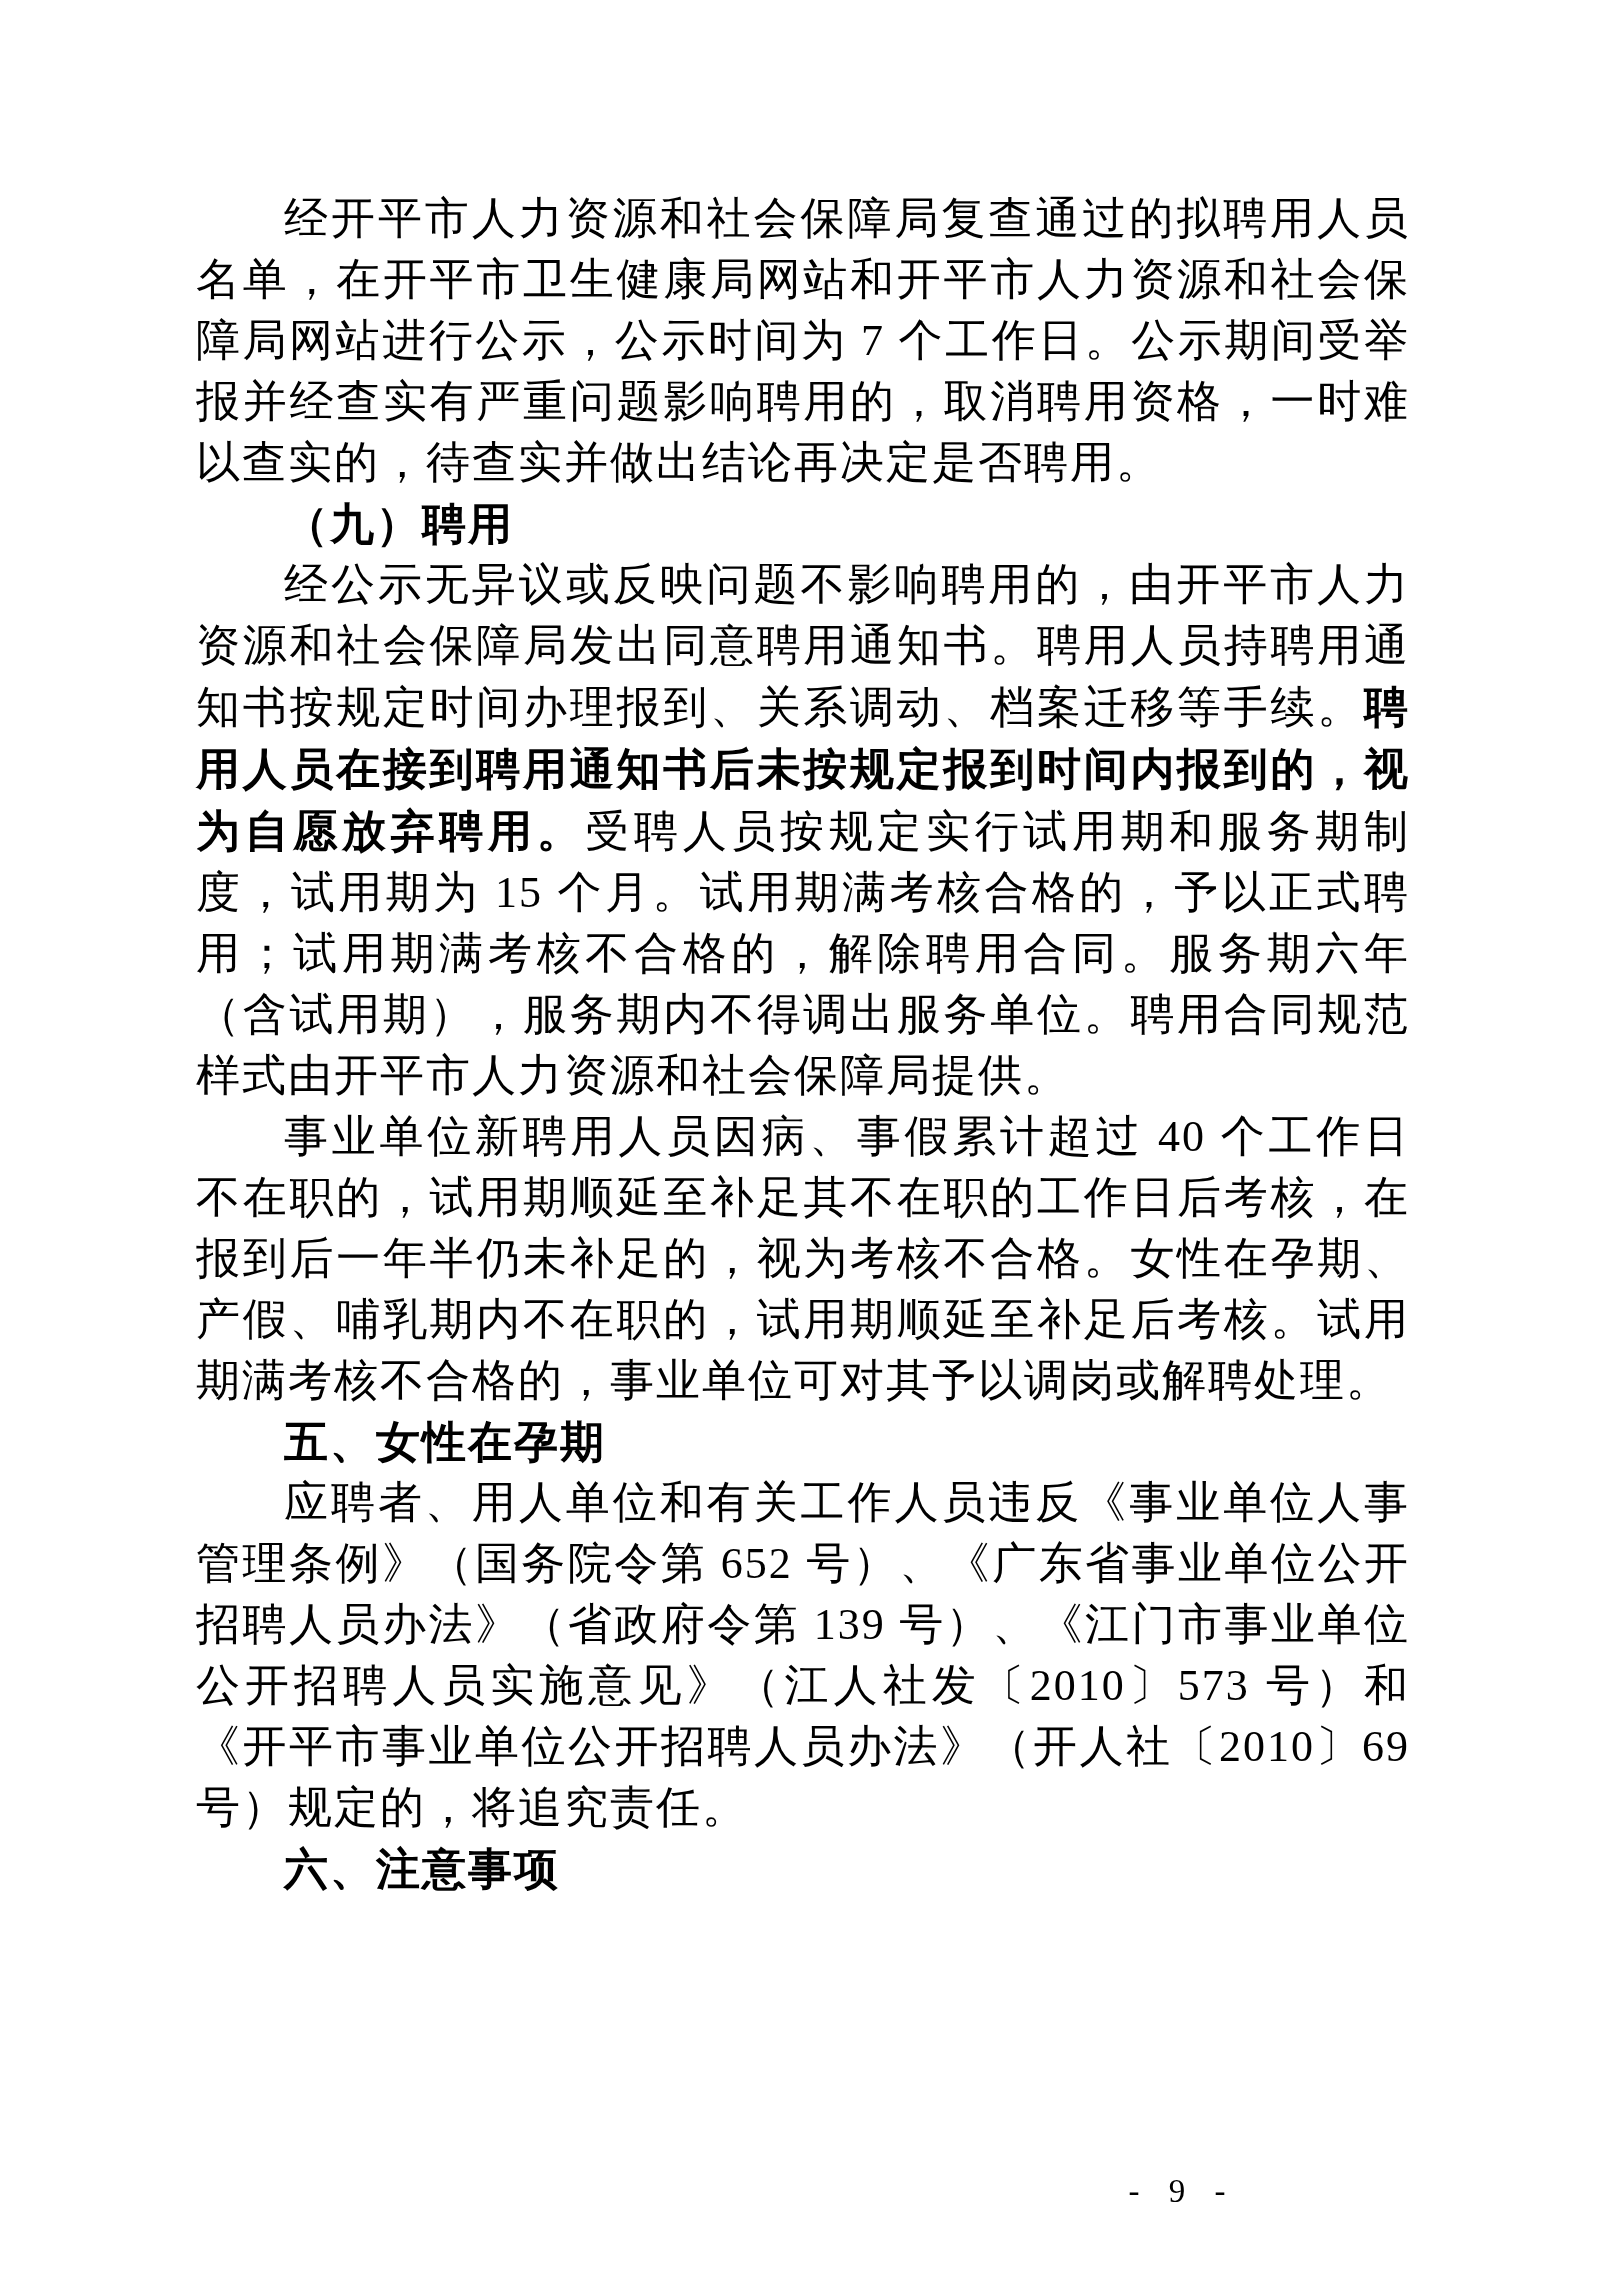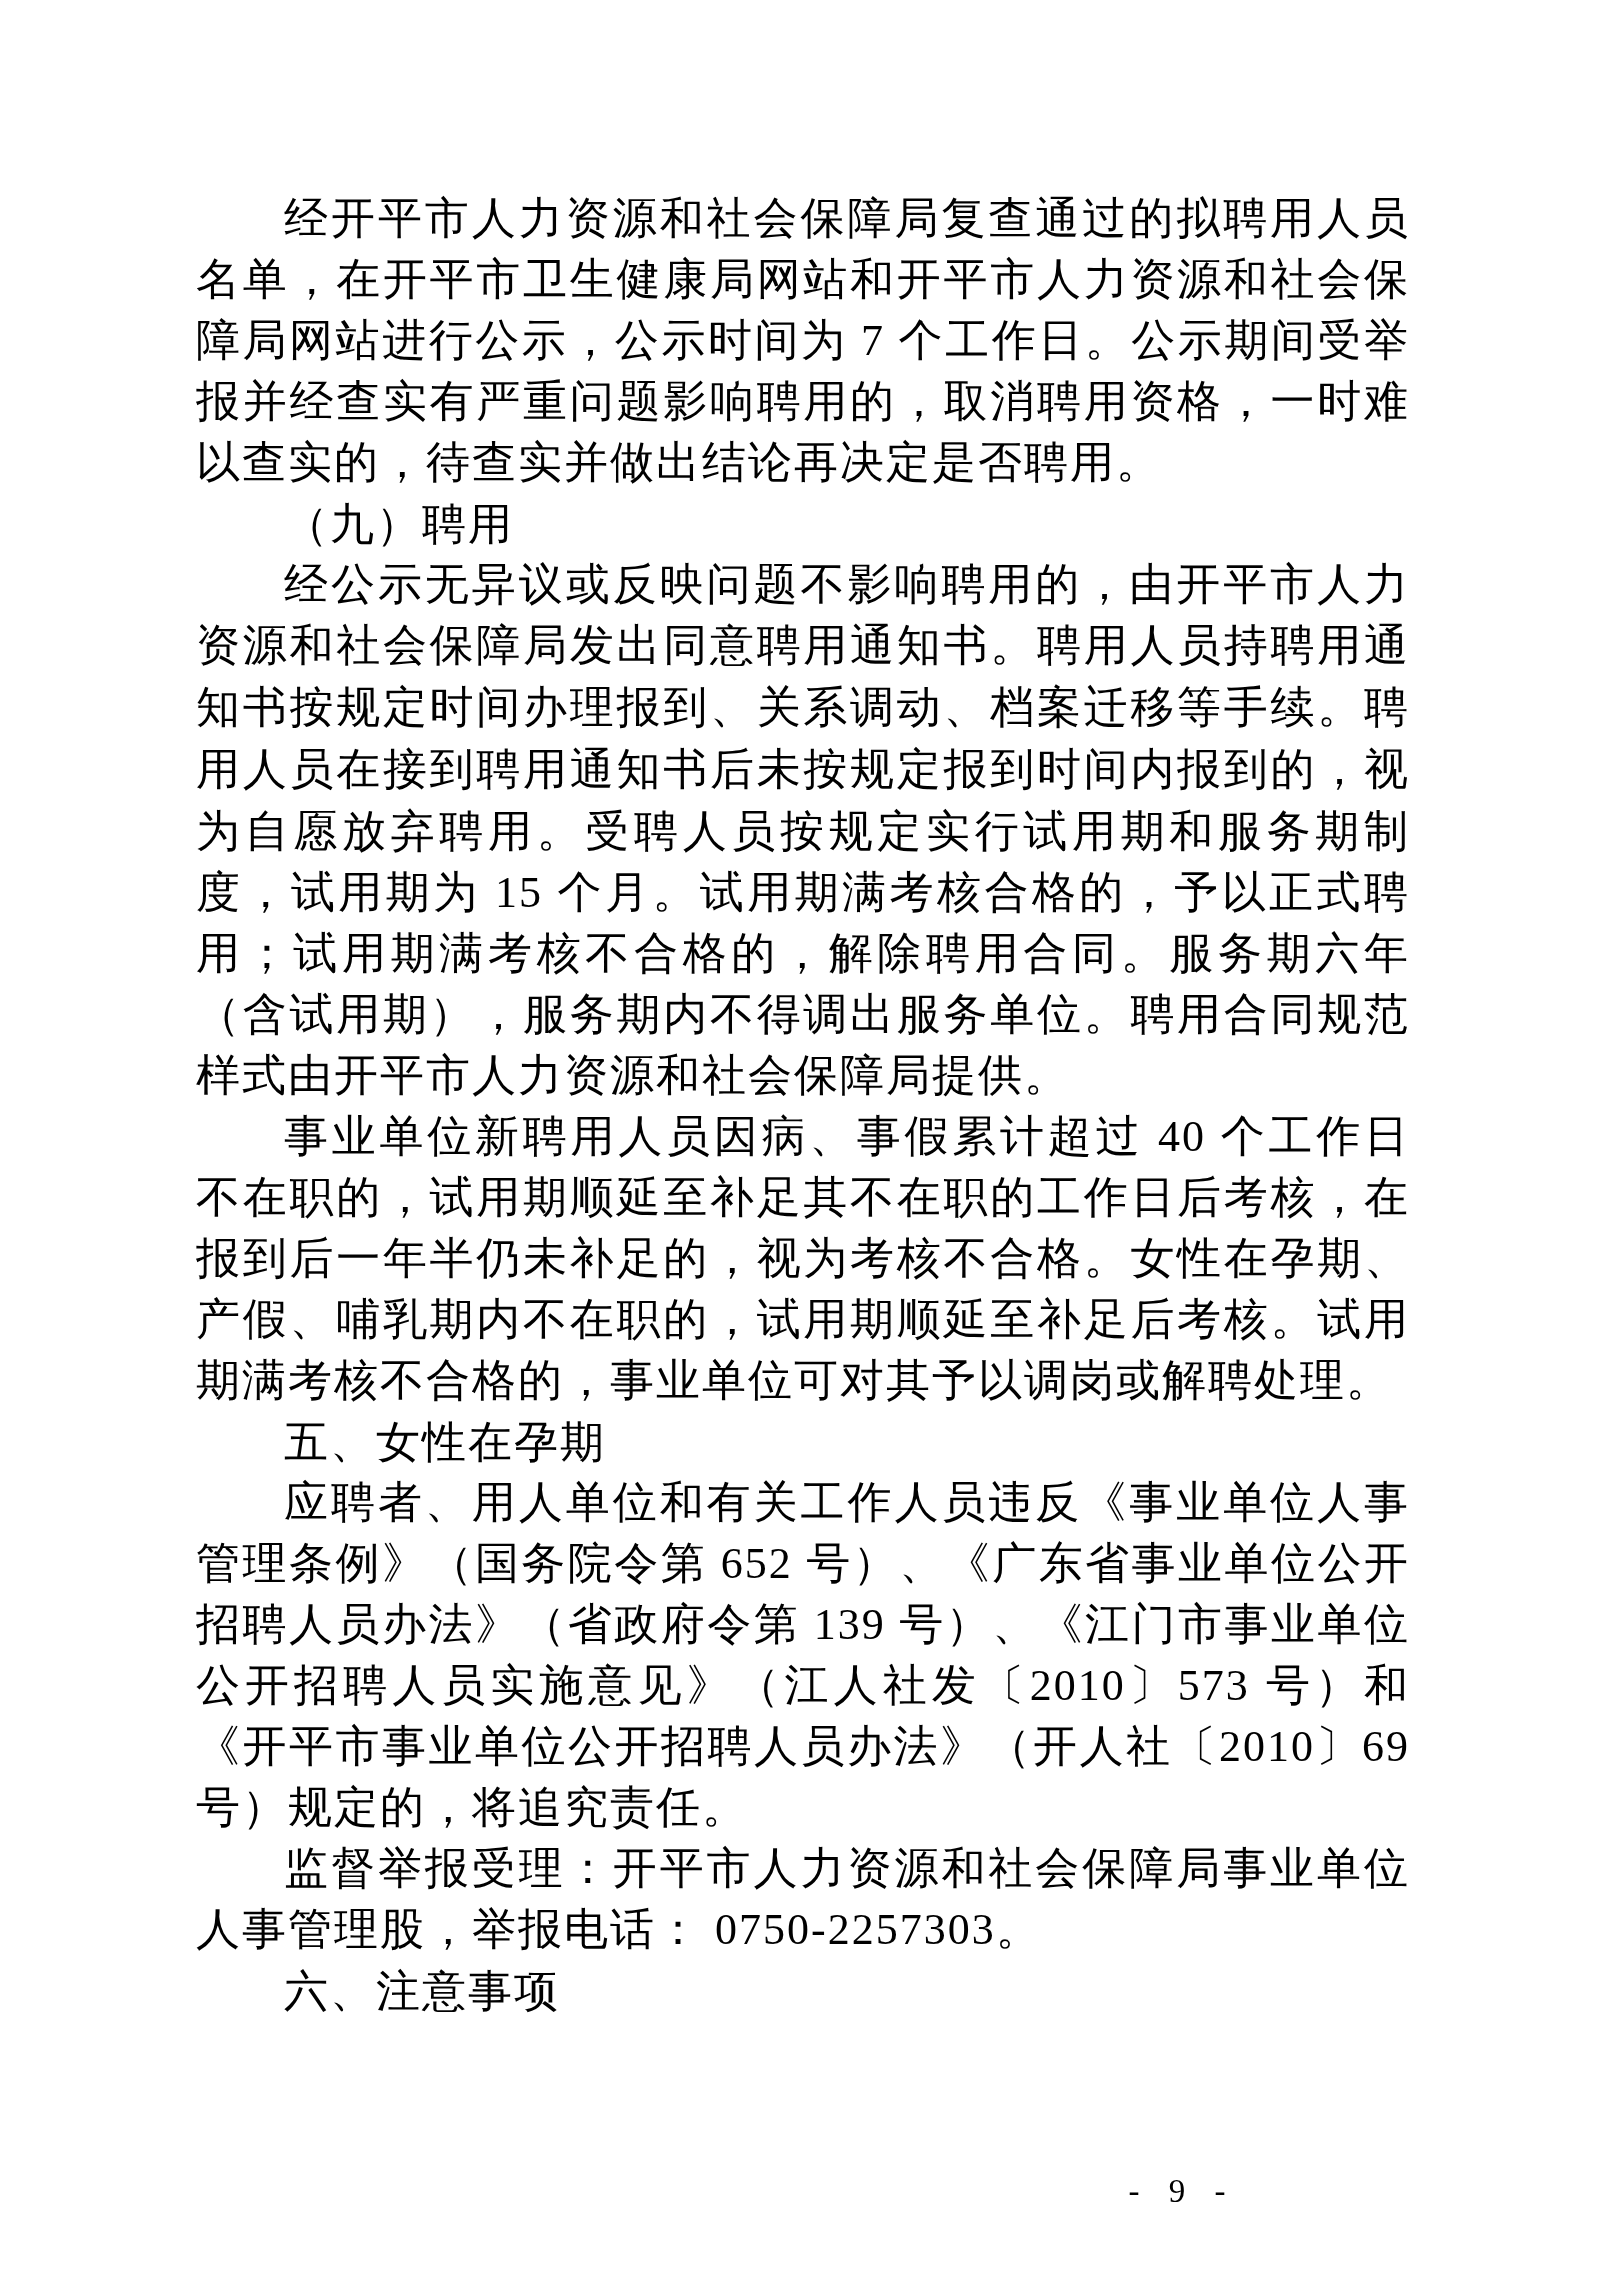--- a/index.html
+++ b/index.html
@@ -29,21 +29,21 @@
   .para {
     margin: 0;
     padding: 0;
     text-indent: 2em;
   }
   .heading {
     font-weight: 700;
     font-family: "Liberation Sans", "DejaVu Sans", sans-serif;
   }
   .bold-run {
-    font-weight: 400;
+    font-weight: 700;
     font-family: "Liberation Sans", "DejaVu Sans", sans-serif;
   }
   .page-number {
     position: absolute;
     right: 216px;
     bottom: 85px;
     font-size: 33px;
     letter-spacing: 10.5px;
     white-space: pre;
     font-family: "Liberation Serif", "DejaVu Serif", serif;
@@ -53,18 +53,17 @@
 <body>
 
 <div class="page">
   <div class="doc-body">
       <p class="para"><span>经开平市人力资源和社会保障局复查通过的拟聘用人员名单，在开平市卫生健康局网站和开平市人力资源和社会保障局网站进行公示，公示时间为 7 个工作日。公示期间受举报并经查实有严重问题影响聘用的，取消聘用资格，一时难以查实的，待查实并做出结论再决定是否聘用。</span></p>
       <p class="para heading"><span class="bold-run">（九）聘用</span></p>
       <p class="para"><span>经公示无异议或反映问题不影响聘用的，由开平市人力资源和社会保障局发出同意聘用通知书。聘用人员持聘用通知书按规定时间办理报到、关系调动、档案迁移等手续。</span><span class="bold-run">聘用人员在接到聘用通知书后未按规定报到时间内报到的，视为自愿放弃聘用。</span><span>受聘人员按规定实行试用期和服务期制度，试用期为 15 个月。试用期满考核合格的，予以正式聘用；试用期满考核不合格的，解除聘用合同。服务期六年（含试用期），服务期内不得调出服务单位。聘用合同规范样式由开平市人力资源和社会保障局提供。</span></p>
       <p class="para"><span>事业单位新聘用人员因病、事假累计超过 40 个工作日不在职的，试用期顺延至补足其不在职的工作日后考核，在报到后一年半仍未补足的，视为考核不合格。女性在孕期、产假、哺乳期内不在职的，试用期顺延至补足后考核。试用期满考核不合格的，事业单位可对其予以调岗或解聘处理。</span></p>
       <p class="para heading"><span class="bold-run">五、女性在孕期</span></p>
       <p class="para"><span>应聘者、用人单位和有关工作人员违反《事业单位人事管理条例》（国务院令第 652 号）、《广东省事业单位公开招聘人员办法》（省政府令第 139 号）、《江门市事业单位公开招聘人员实施意见》（江人社发〔2010〕573 号）和《开平市事业单位公开招聘人员办法》（开人社〔2010〕69 号）规定的，将追究责任。</span></p>
-      <p class="para"><span>监督举报受理：开平市人力资源和社会保障局事业单位人事管理股，举报电话： 0750-2257303。</span></p>
       <p class="para heading"><span class="bold-run">六、注意事项</span></p>
     </div>
   <div class="page-number">- 9 -</div>
 </div>
 
 
 </body></html>

